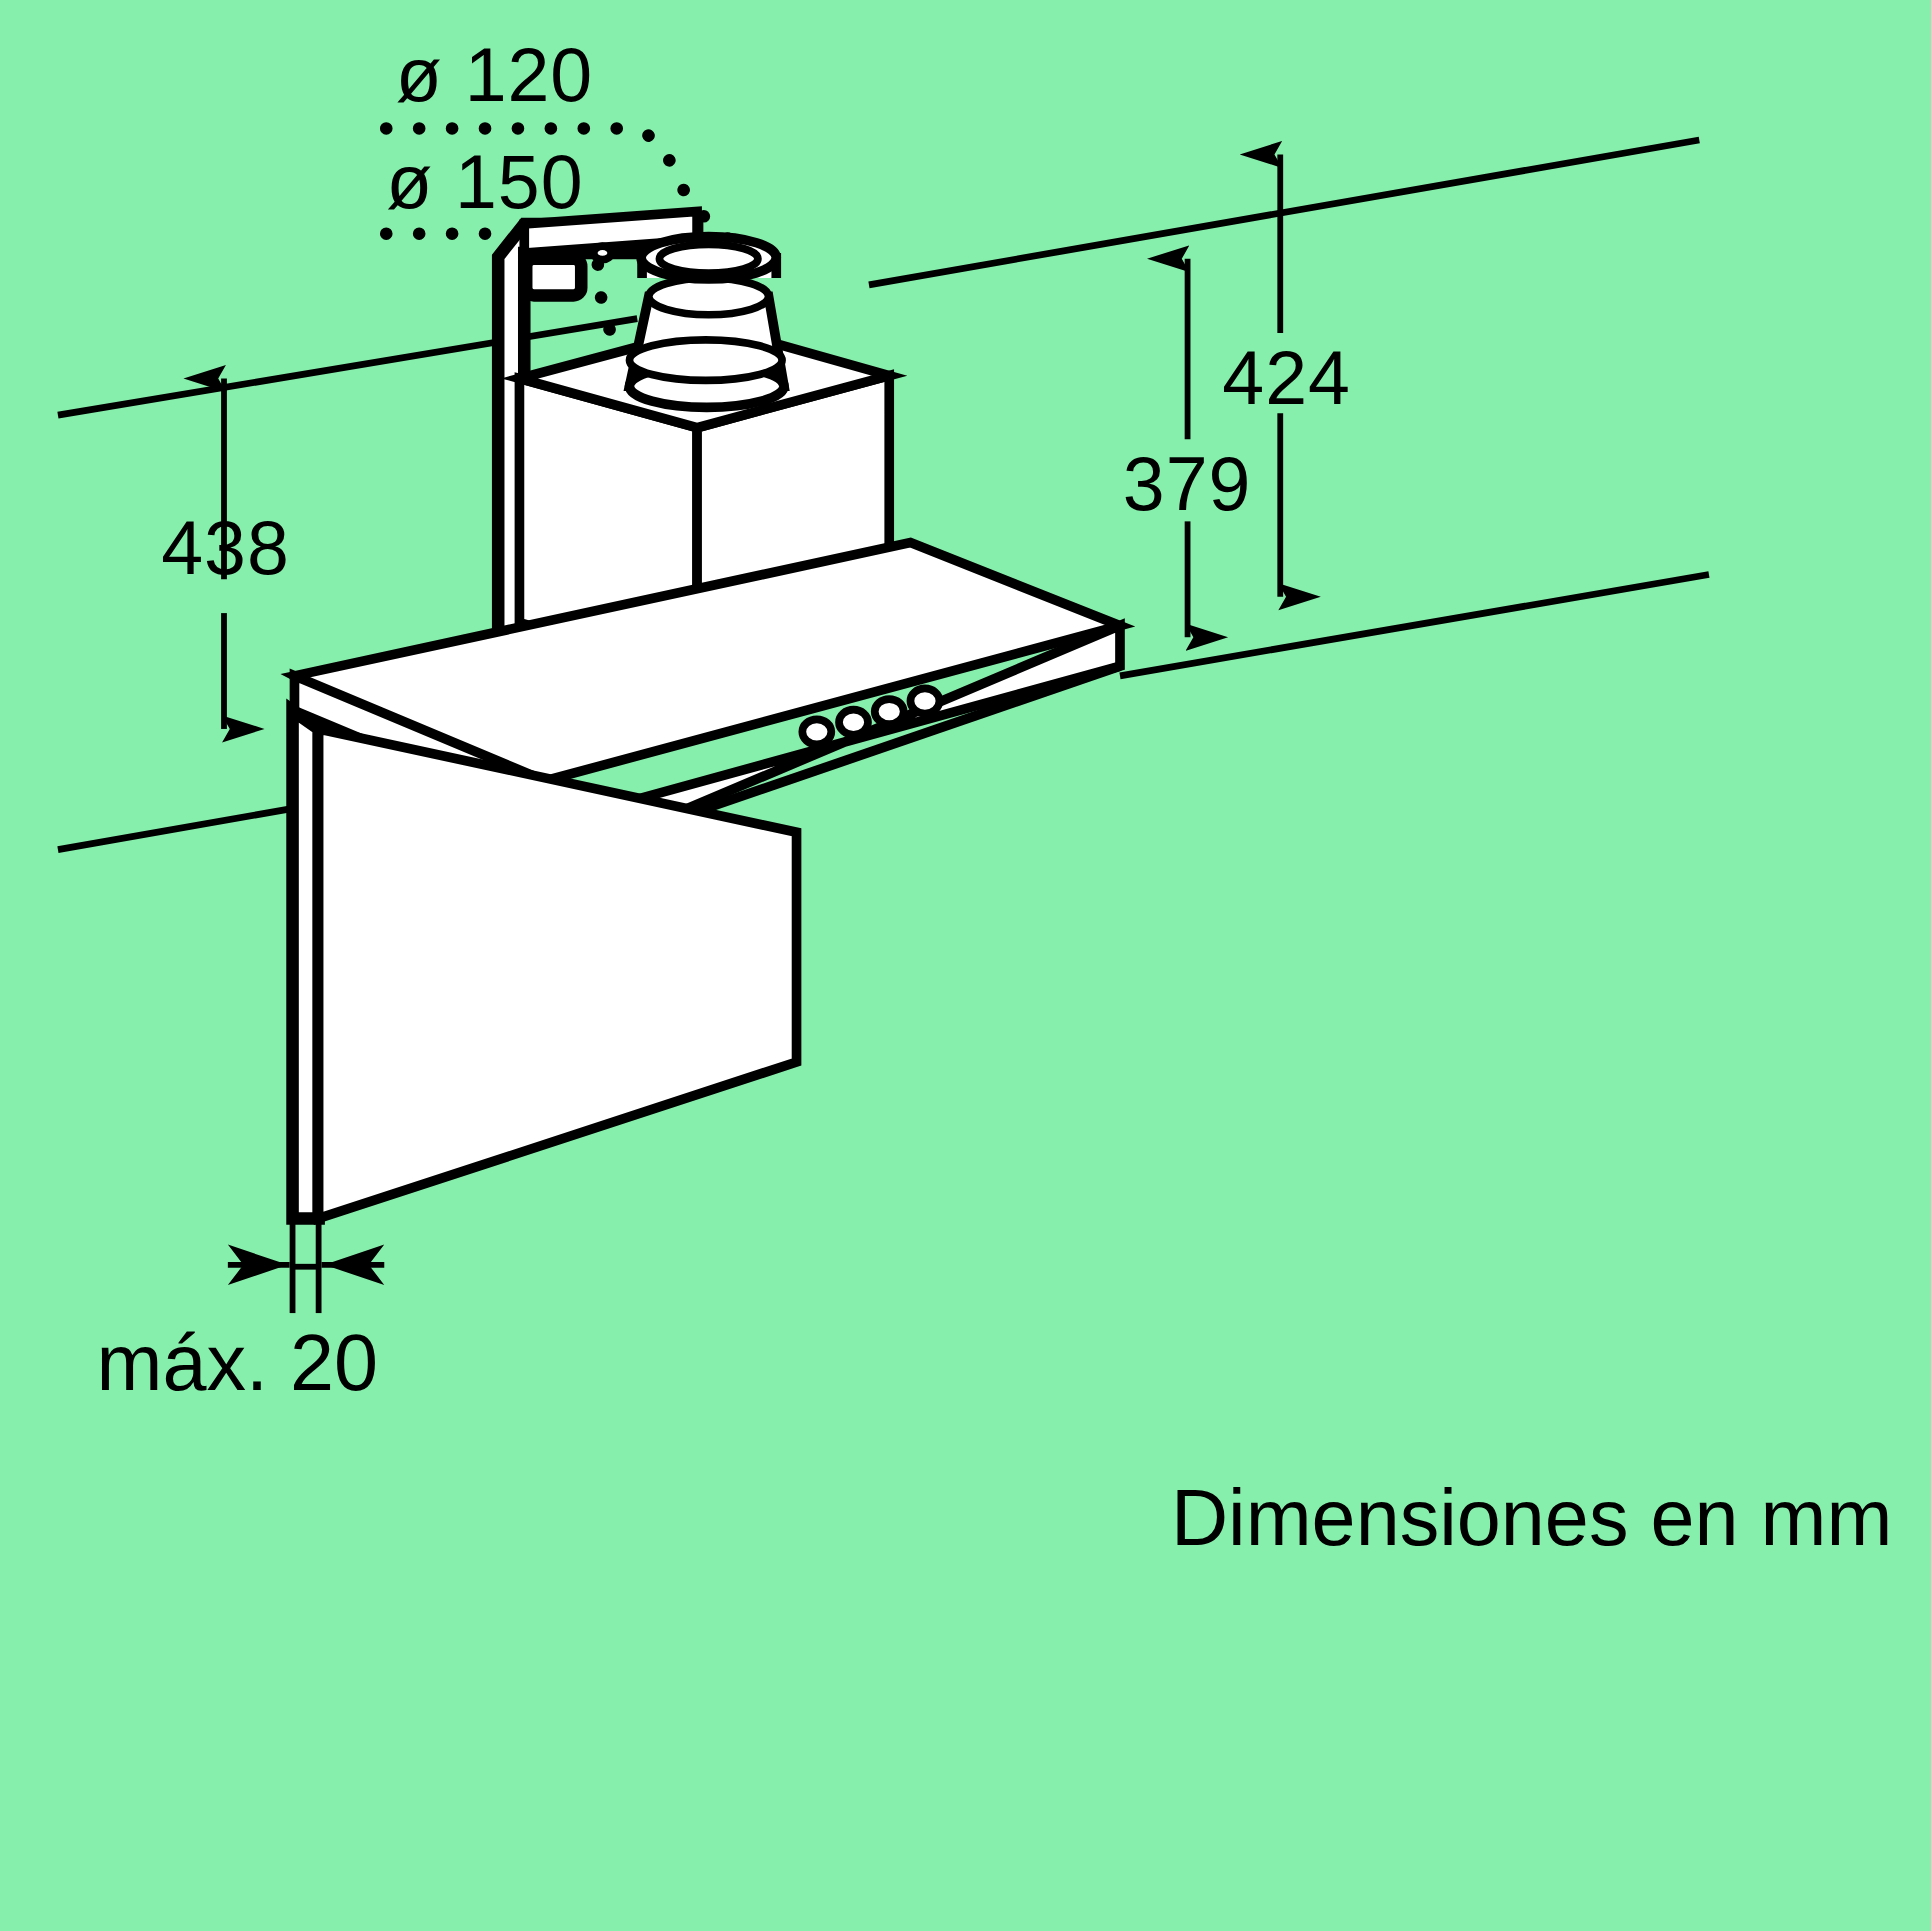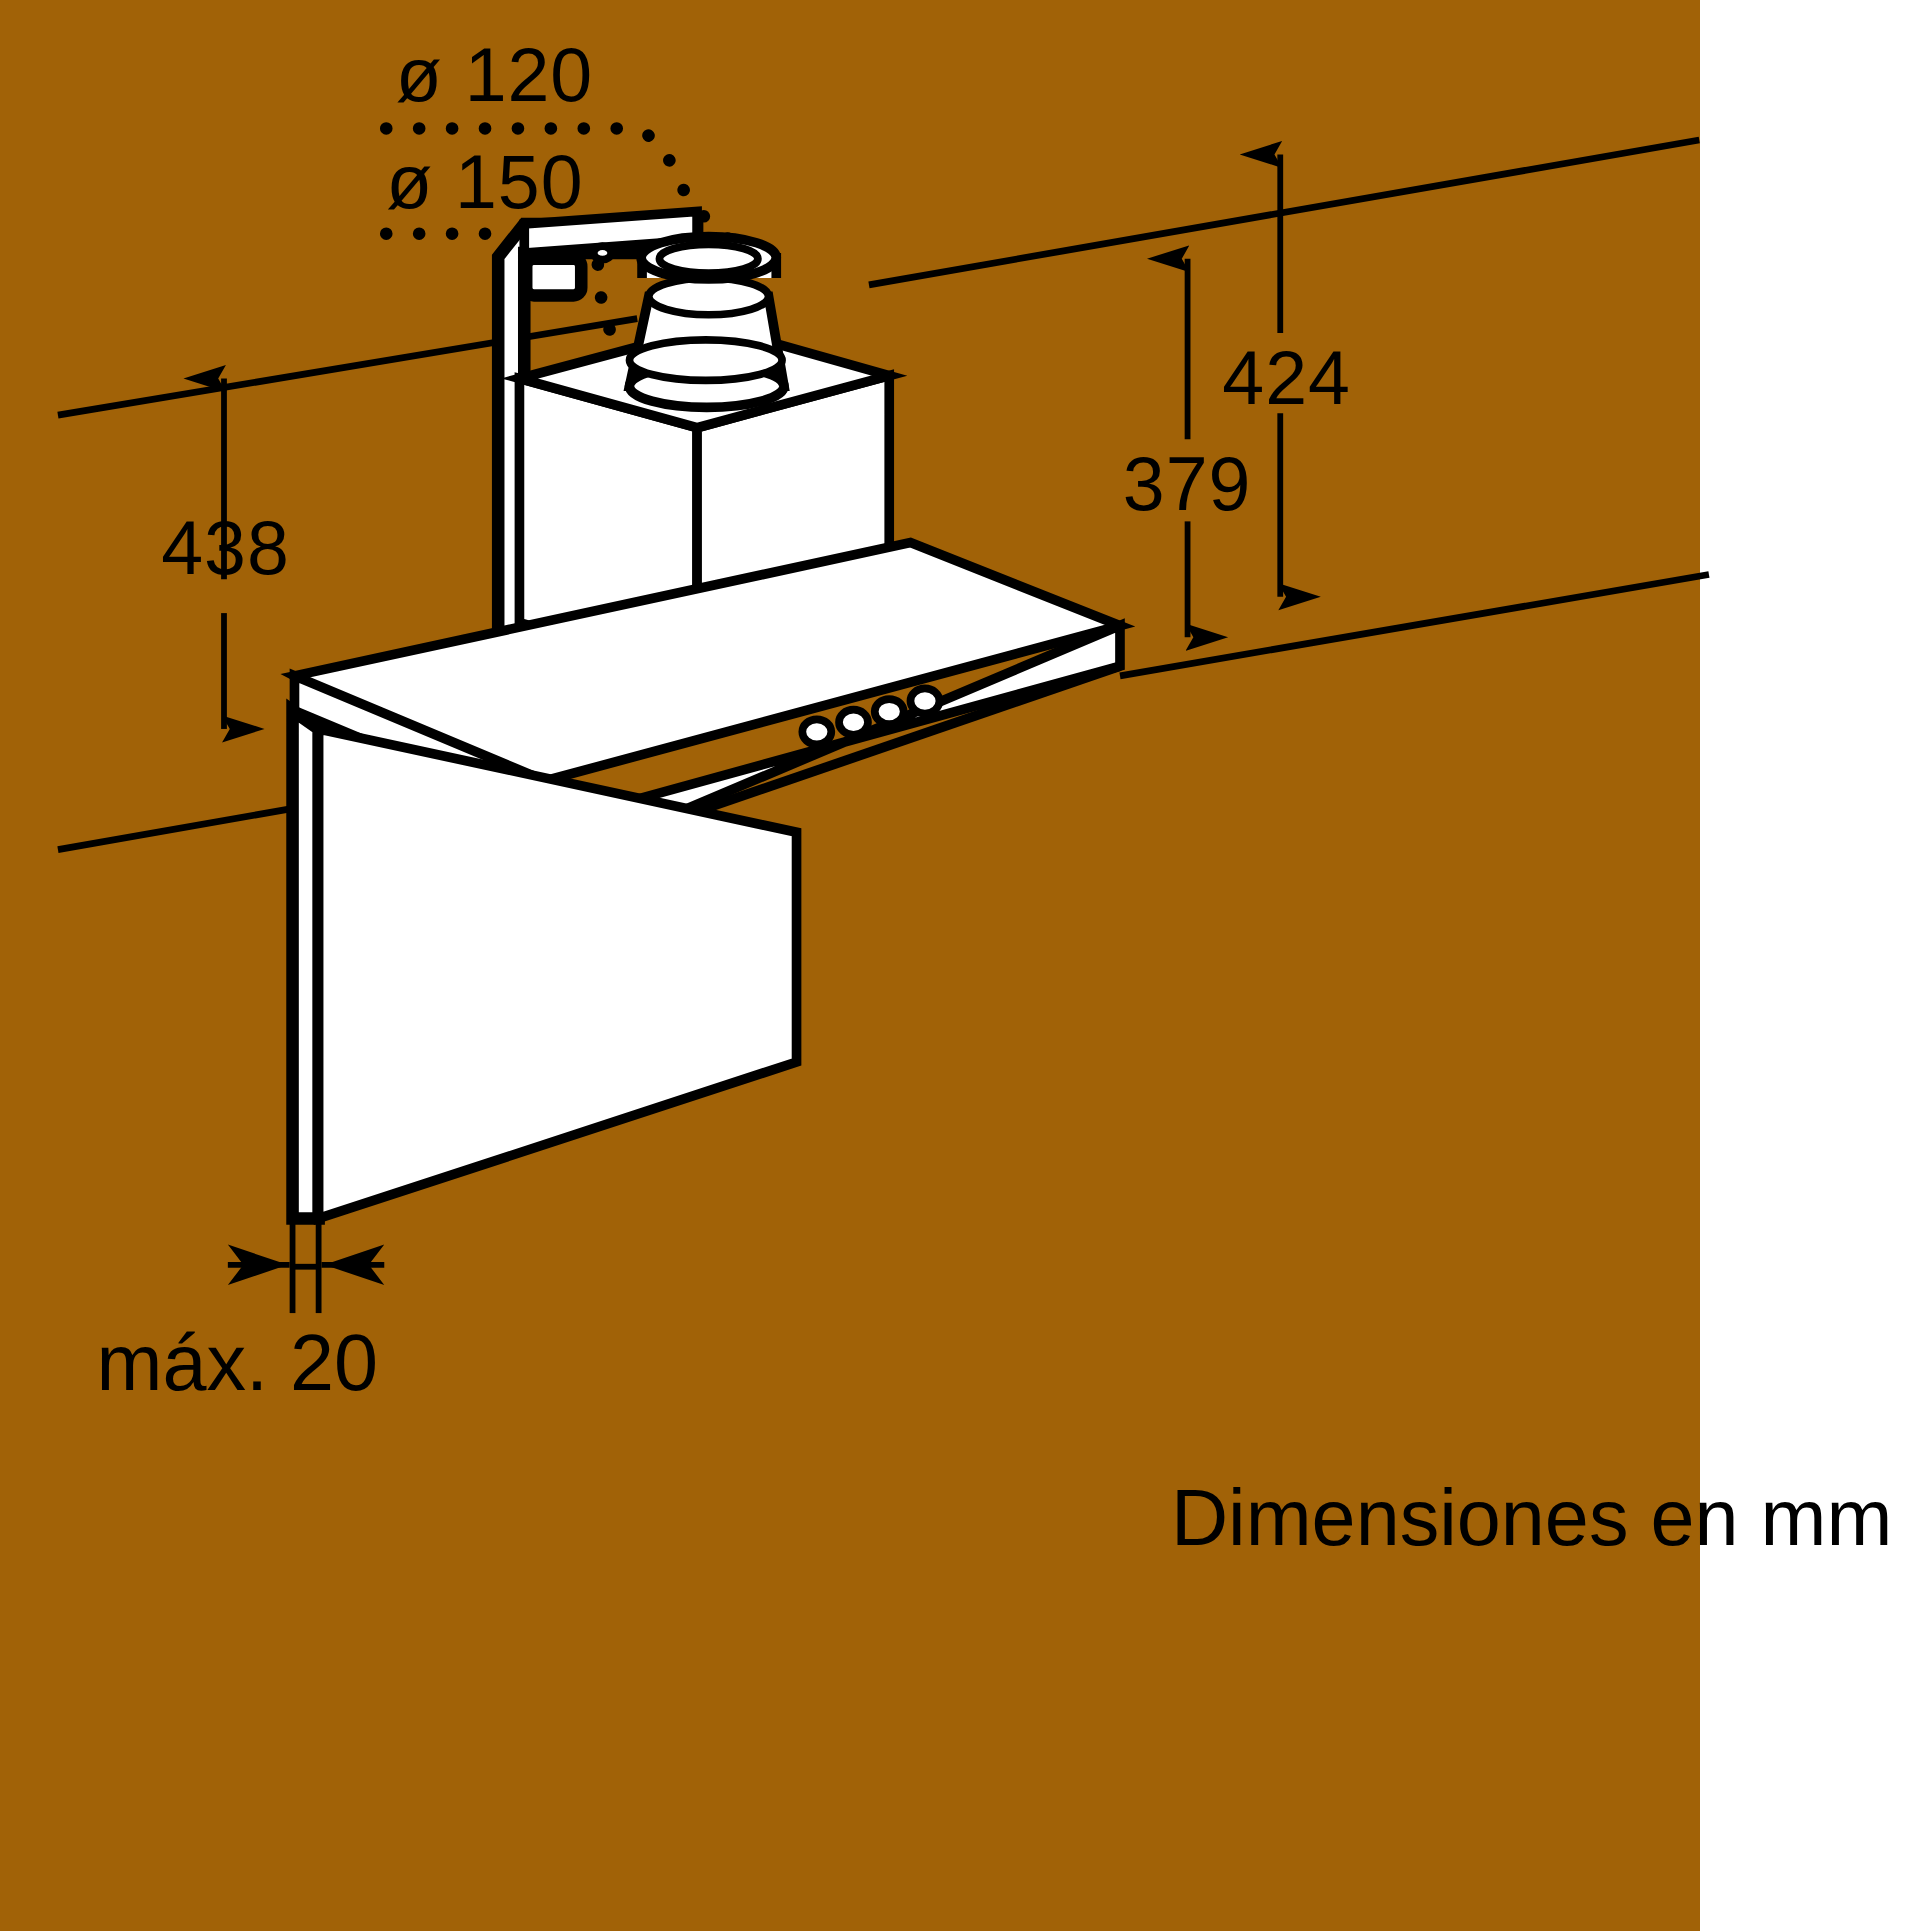--- a/index.html
+++ b/index.html
@@ -10,23 +10,23 @@
   }
   body {
     width: 1931px;
     height: 1931px;
     overflow: hidden;
     font-family: "Liberation Sans", sans-serif;
     color: #000000;
   }
   #drawing-root {
     position: relative;
-    width: 1700px;
+    width: 1931px;
     height: 1931px;
-    background: #a16207;
+    background: #86efac;
   }
   svg.sheet {
     position: absolute;
     left: 0;
     top: 0;
     width: 1931px;
     height: 1931px;
     display: block;
   }
   

